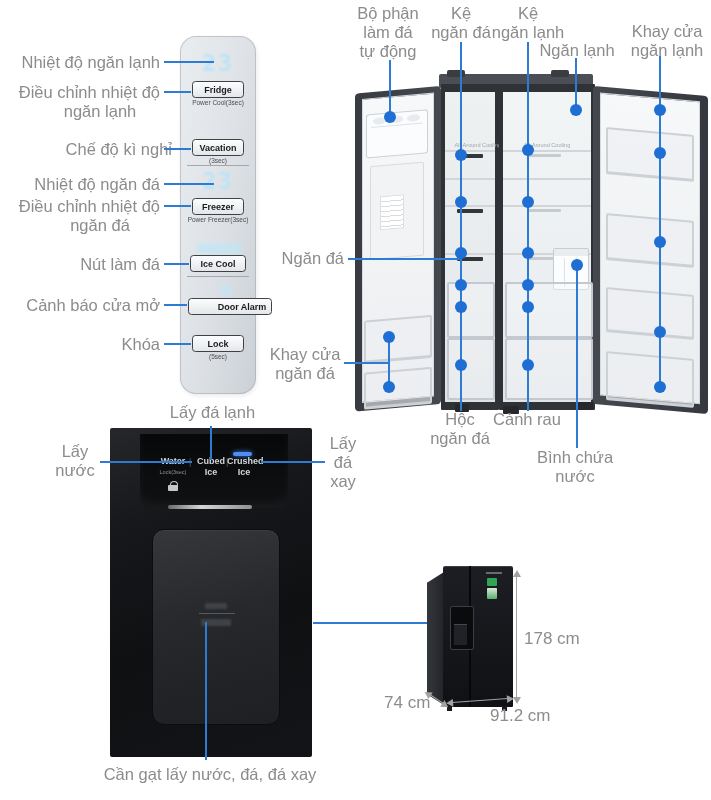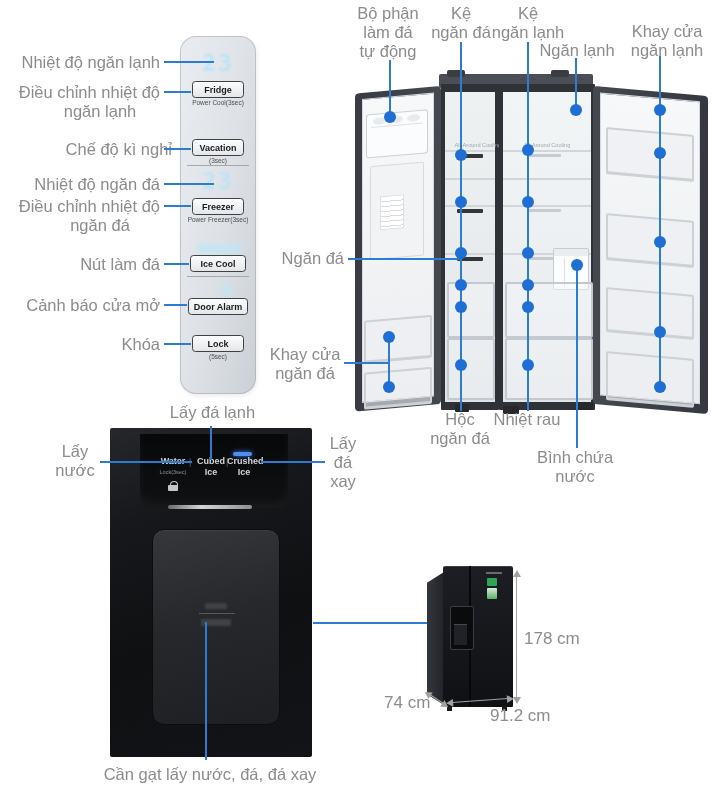--- a/index.html
+++ b/index.html
@@ -60,21 +60,21 @@
   <div class="pbtn" style="left:192px;top:139px;width:50px;height:15px;">Vacation</div>
   <div class="psub" style="top:157px;">(3sec)</div>
   <div class="pdiv" style="top:165px;"></div>
   <div class="disp" style="top:168px;">23</div>
   <div class="pbtn" style="left:192px;top:198px;width:50px;height:15px;">Freezer</div>
   <div class="psub" style="top:216px;">Power Freezer(3sec)</div>
   <div class="glow" style="left:197px;top:244px;width:44px;height:9px;"></div>
   <div class="pbtn" style="left:190px;top:255px;width:54px;height:15px;">Ice Cool</div>
   <div class="pdiv" style="top:276px;"></div>
   <div class="glow" style="left:221px;top:285px;width:10px;height:10px;"></div>
-  <div class="pbtn" style="left:188px;top:298px;width:58px;height:15px;">Door Alarm</div>
+  <div class="pbtn" style="left:188px;top:298px;width:58px;height:15px;padding-left:24px;">Door Alarm</div>
   <div class="pbtn" style="left:192px;top:335px;width:50px;height:15px;">Lock</div>
   <div class="psub" style="top:353px;">(5sec)</div>
 
   <div class="lbl tr" style="left:0;top:53px;width:160px;">Nhiệt độ ngăn lạnh</div>
   <div class="lbl tr" style="left:0;top:83px;width:160px;">
     <div>Điều chỉnh nhiệt độ</div>
     <div class="tc" style="padding-left:40px;">ngăn lạnh</div>
   </div>
   <div class="lbl tr" style="left:12px;top:140px;width:160px;">Chế độ kì nghỉ</div>
   <div class="lbl tr" style="left:0;top:175px;width:160px;">Nhiệt độ ngăn đá</div>
@@ -186,21 +186,21 @@
 
   <div class="lbl tr" style="left:262px;top:249px;width:82px;">Ngăn đá</div>
   <div class="lbl tc" style="left:260px;top:345px;width:90px;">
     <div>Khay cửa</div>
     <div>ngăn đá</div>
   </div>
   <div class="lbl tc" style="left:415px;top:410px;width:90px;">
     <div>Hộc</div>
     <div>ngăn đá</div>
   </div>
-  <div class="lbl tc" style="left:482px;top:410px;width:90px;">Nhiệt rau</div>
+  <div class="lbl tc" style="left:482px;top:410px;width:90px;">Cảnh rau</div>
   <div class="lbl tc" style="left:530px;top:448px;width:90px;">
     <div>Bình chứa</div>
     <div>nước</div>
   </div>
 
   <div class="bl blv" style="left:389px;top:60px;height:57px;"></div>
   <div class="bl blv" style="left:460px;top:42px;height:369px;"></div>
   <div class="bl blv" style="left:527px;top:42px;height:369px;"></div>
   <div class="bl blv" style="left:575px;top:58px;height:52px;"></div>
   <div class="bl blv" style="left:659px;top:56px;height:331px;"></div>

